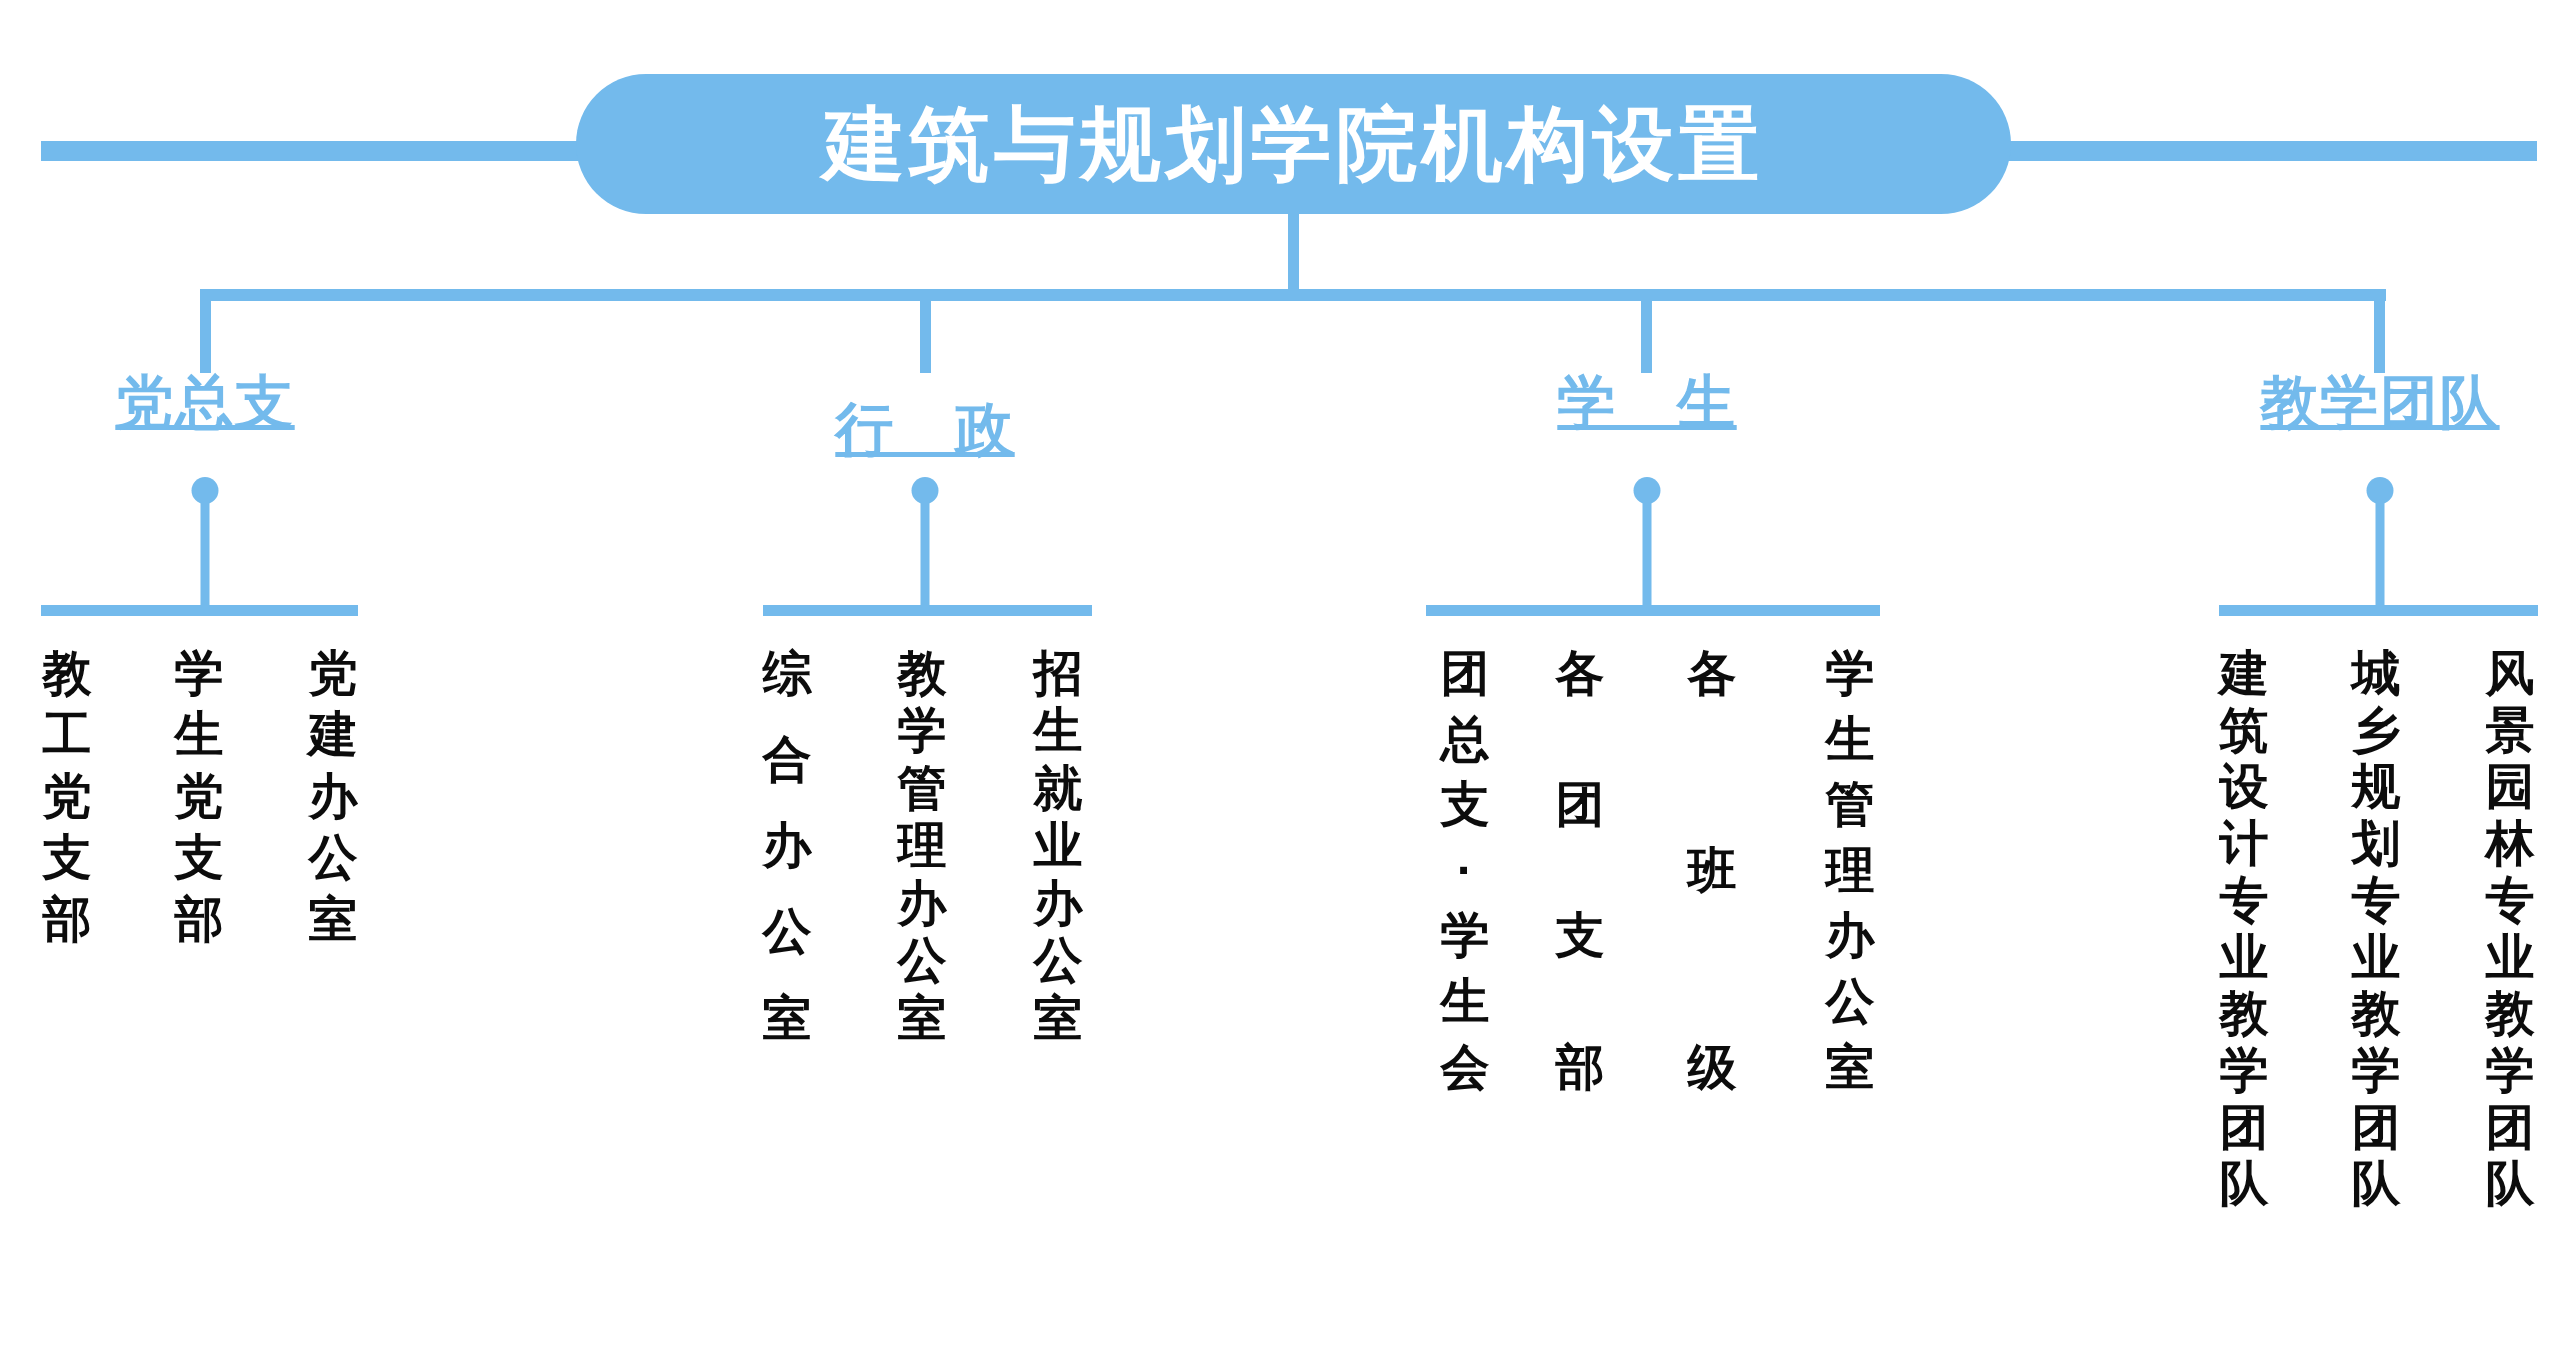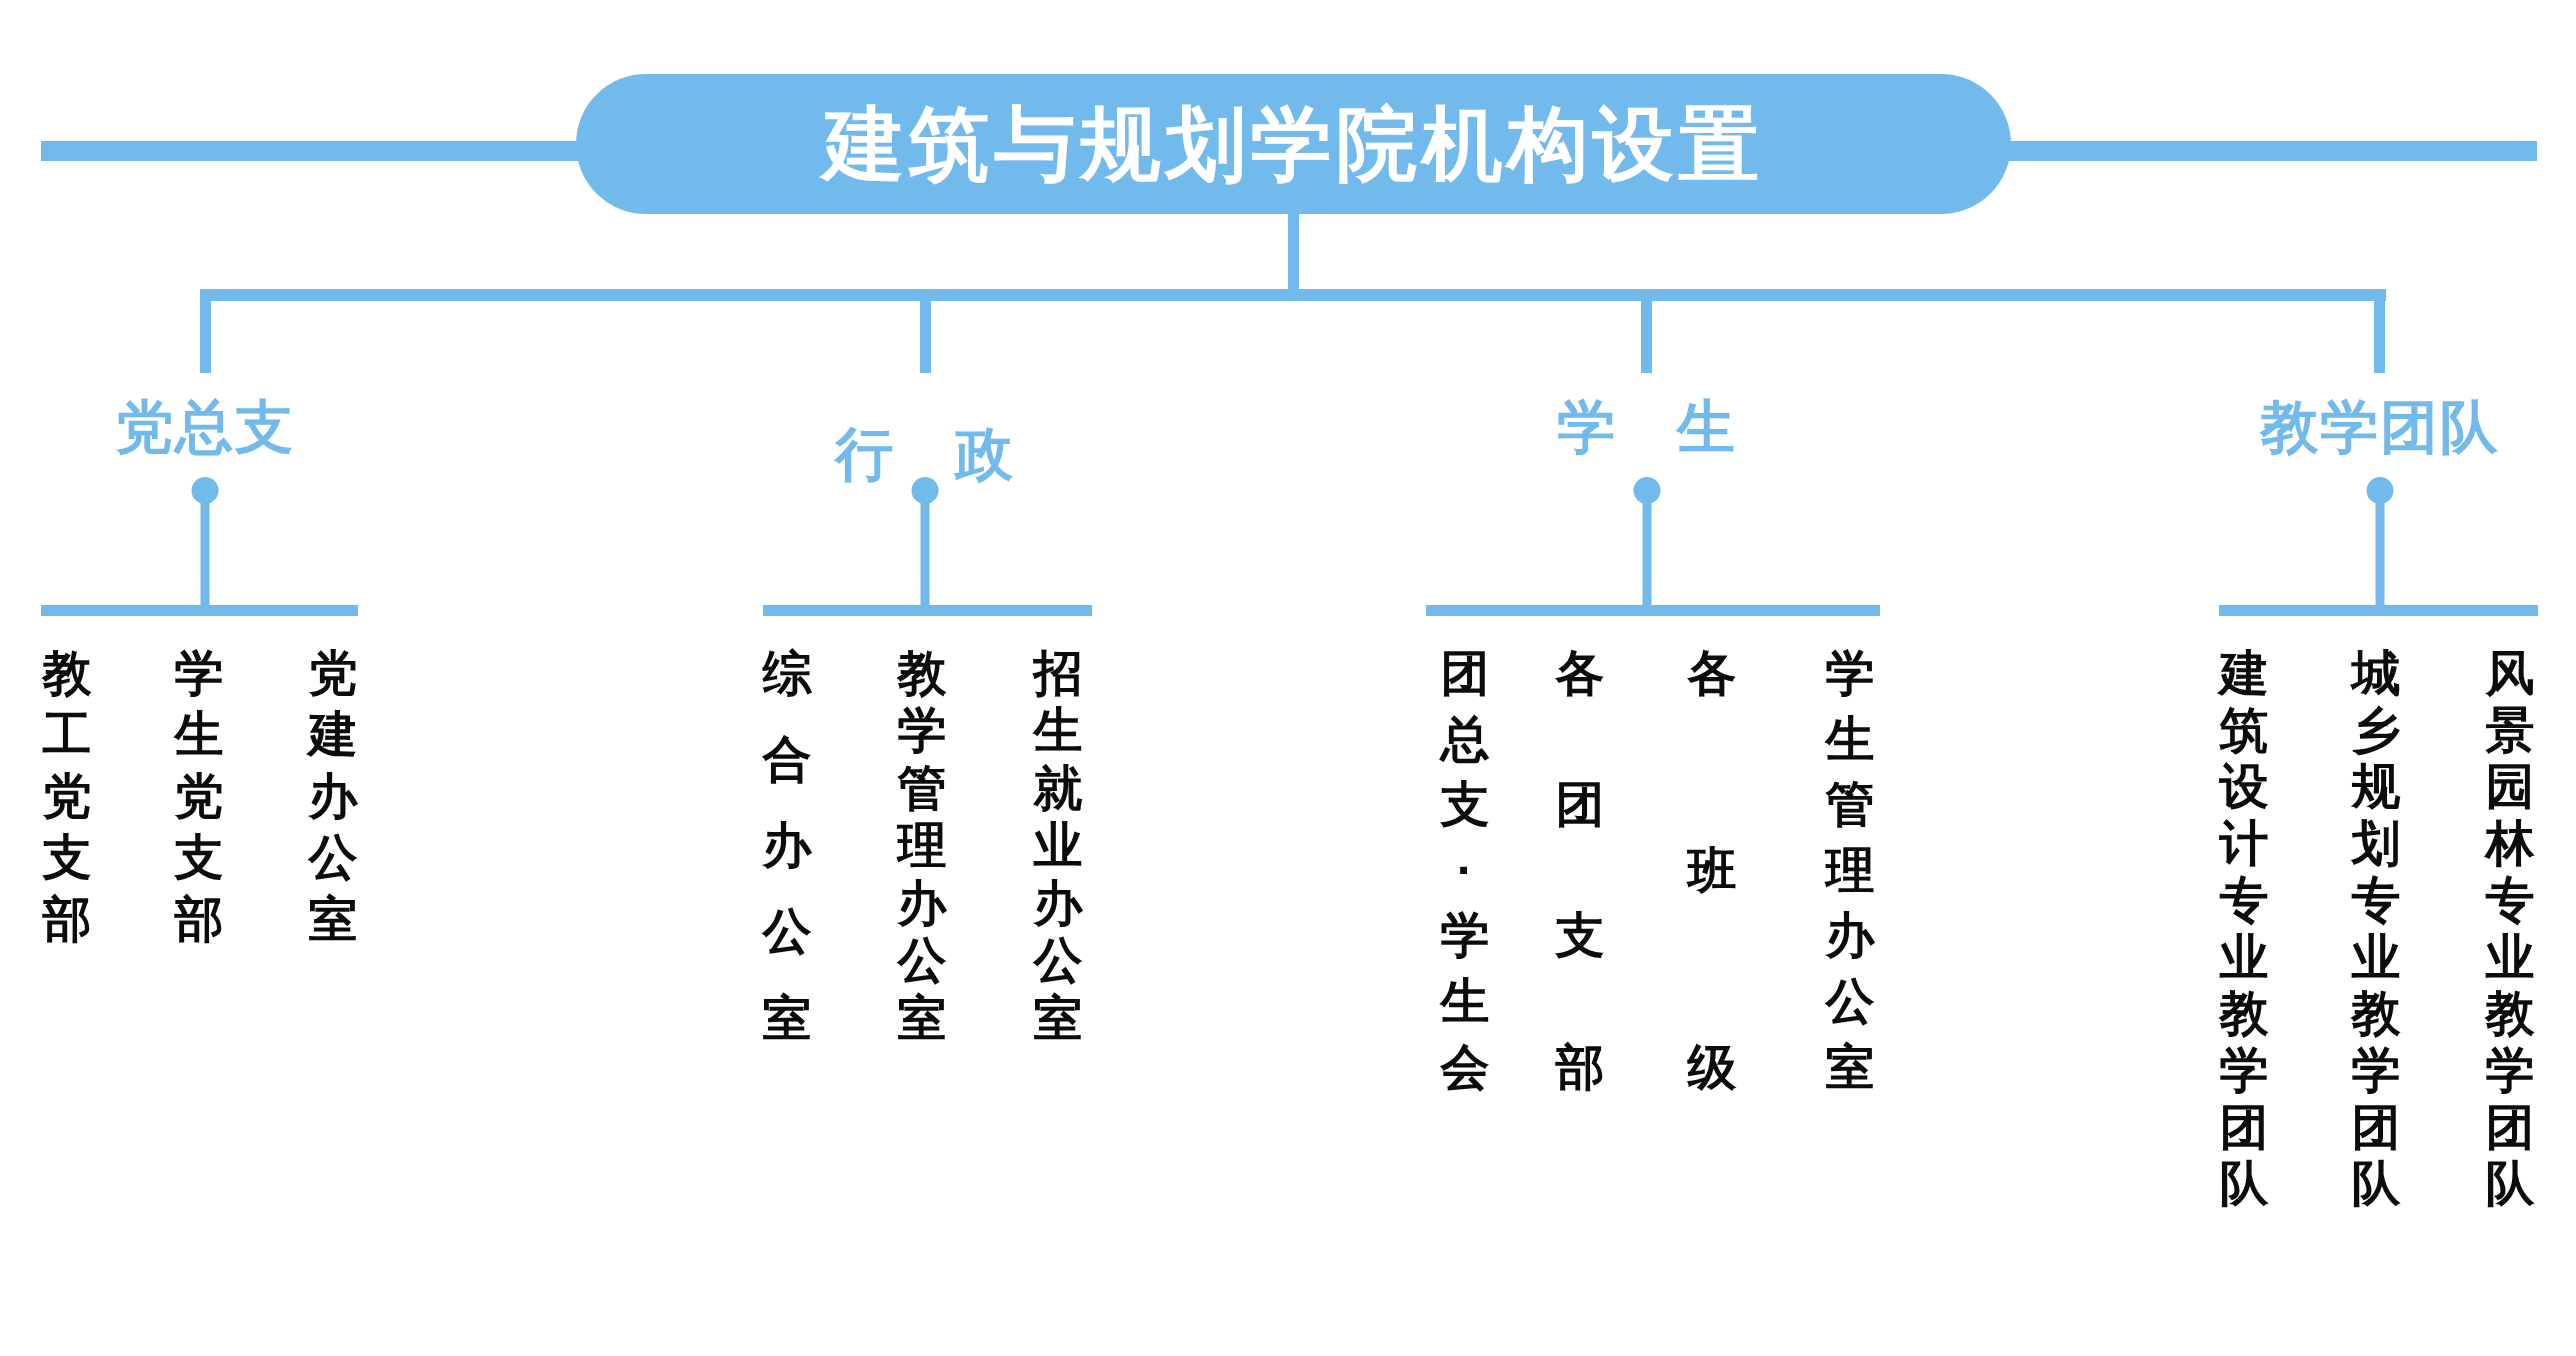--- a/index.html
+++ b/index.html
@@ -60,29 +60,30 @@
   }
   .drop {
     position: absolute;
     top: 301px; width: 10.8px; height: 72px;
     background: var(--blue);
   }
 
   
   .branch-label {
     position: absolute;
-    top: 393px; height: 68px;
+    top: 368px; height: 68px;
     transform: translateX(-50%);
     color: var(--blue);
     font-size: 58px;
     font-weight: 900;
     letter-spacing: 1.8px;
     white-space: nowrap;
     line-height: 68px;
     text-align: right;
+    text-decoration: underline;
   }
   .connector-dot {
     position: absolute;
     top: 477px; width: 27px; height: 27px;
     border-radius: 50%;
     background: var(--blue);
     transform: translateX(-50%);
   }
   .branch-stem {
     position: absolute;

